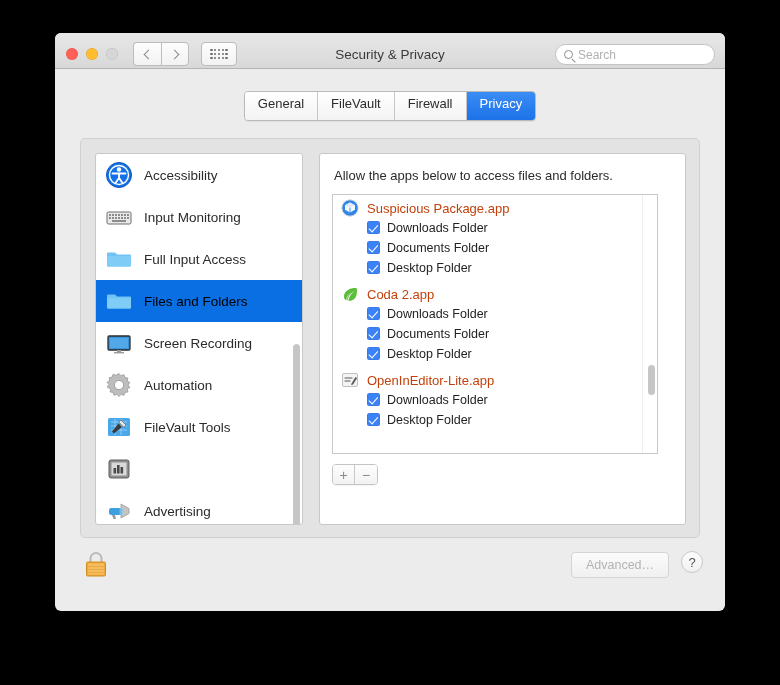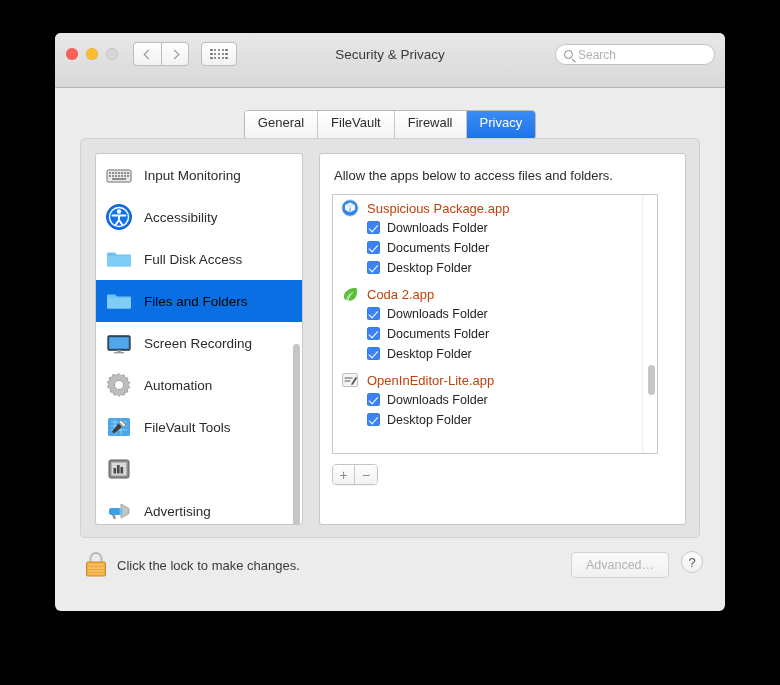--- a/index.html
+++ b/index.html
@@ -16,21 +16,21 @@
     width: 670px; height: 578px;
     background: #ececec;
     border-radius: 6px;
     box-shadow: 0 0 0 0.5px rgba(0,0,0,0.35), 0 10px 30px rgba(0,0,0,0.5);
     overflow: hidden;
   }
 
   
   .titlebar {
     position: relative;
-    height: 55px;
+    height: 36px;
     background: linear-gradient(to bottom, #e8e8e8 0%, #d8d8d8 100%);
     border-bottom: 1px solid #b4b4b4;
   }
   .traffic {
     position: absolute; left: 11px; top: 15px;
     display: flex; gap: 8px;
   }
   .light { width: 12px; height: 12px; border-radius: 50%; }
   .light.red    { background: #ff5f57; box-shadow: inset 0 0 0 0.5px rgba(0,0,0,0.12); }
   .light.yellow { background: #febc2e; box-shadow: inset 0 0 0 0.5px rgba(0,0,0,0.12); }
@@ -270,20 +270,32 @@
       <div class="tab">General</div>
       <div class="tab">FileVault</div>
       <div class="tab">Firewall</div>
       <div class="tab active">Privacy</div>
     </div>
   </div>
 
   <div class="contentbox">
 
     <div class="sidebar">
+
+      <div class="srow">
+        <span class="sicon">
+          <svg width="28" height="28" viewBox="0 0 28 28">
+            <circle cx="14" cy="14" r="12.5" fill="#1372e8" stroke="#0a55b5" stroke-width="1"></circle>
+            <circle cx="14" cy="14" r="9.5" fill="none" stroke="#fff" stroke-width="1.4"></circle>
+            <circle cx="14" cy="8.5" r="2.2" fill="#fff"></circle>
+            <path d="M7.5 12.5 H20.5 M14 12.5 V17 M14 17 L10.5 22 M14 17 L17.5 22" stroke="#fff" stroke-width="1.9" fill="none" stroke-linecap="round"></path>
+          </svg>
+        </span>
+        <span class="slabel">Accessibility</span>
+      </div>
 
       <div class="srow">
         <span class="sicon">
           <svg width="28" height="28" viewBox="0 0 28 28">
             <rect x="2" y="9" width="24" height="12" rx="1.4" fill="#e9e9e9" stroke="#6d6d6d" stroke-width="1"></rect>
             <g fill="#8c8c8c">
               <rect x="4" y="11" width="2" height="2"></rect>
                 <rect x="7" y="11" width="2" height="2"></rect>
               <rect x="10" y="11" width="2" height="2"></rect>
                 <rect x="13" y="11" width="2" height="2"></rect>
@@ -300,37 +312,25 @@
               <rect x="7" y="17" width="14" height="2"></rect>
             </g>
           </svg>
         </span>
         <span class="slabel">Input Monitoring</span>
       </div>
 
       <div class="srow">
         <span class="sicon">
           <svg width="28" height="28" viewBox="0 0 28 28">
-            <circle cx="14" cy="14" r="12.5" fill="#1372e8" stroke="#0a55b5" stroke-width="1"></circle>
-            <circle cx="14" cy="14" r="9.5" fill="none" stroke="#fff" stroke-width="1.4"></circle>
-            <circle cx="14" cy="8.5" r="2.2" fill="#fff"></circle>
-            <path d="M7.5 12.5 H20.5 M14 12.5 V17 M14 17 L10.5 22 M14 17 L17.5 22" stroke="#fff" stroke-width="1.9" fill="none" stroke-linecap="round"></path>
-          </svg>
-        </span>
-        <span class="slabel">Accessibility</span>
-      </div>
-
-      <div class="srow">
-        <span class="sicon">
-          <svg width="28" height="28" viewBox="0 0 28 28">
             <path d="M2 8.5a1 1 0 011-1h7l2 2h13a1 1 0 011 1v10a1 1 0 01-1 1H3a1 1 0 01-1-1z" fill="#6fc4f5"></path>
             <path d="M2 11h24v9.5a1 1 0 01-1 1H3a1 1 0 01-1-1z" fill="#7fcdf7"></path>
           </svg>
         </span>
-        <span class="slabel">Full Disk Access</span>
+        <span class="slabel">Full Input Access</span>
       </div>
 
       <div class="srow sel">
         <span class="sicon">
           <svg width="28" height="28" viewBox="0 0 28 28">
             <path d="M2 8.5a1 1 0 011-1h7l2 2h13a1 1 0 011 1v10a1 1 0 01-1 1H3a1 1 0 01-1-1z" fill="#6fc4f5"></path>
             <path d="M2 11h24v9.5a1 1 0 01-1 1H3a1 1 0 01-1-1z" fill="#7fcdf7"></path>
           </svg>
         </span>
         <span class="slabel">Files and Folders</span>
@@ -490,18 +490,17 @@
     <span class="lock">
       <svg width="26" height="30" viewBox="0 0 26 30">
         <path d="M7.5 13V9.5a5.5 5.5 0 0111 0V13" fill="none" stroke="#b9b9b9" stroke-width="2"></path>
         <rect x="3.5" y="13" width="19" height="14" rx="1.2" fill="#f0a93c" stroke="#d08e22" stroke-width="1"></rect>
         <rect x="5" y="14.5" width="16" height="11" fill="#f7bd5c"></rect>
         <g stroke="#e3a741" stroke-width="0.8">
           <path d="M5 17.5h16M5 20.5h16M5 23.5h16"></path>
         </g>
       </svg>
     </span>
-    <span class="locktext">Click the lock to make changes.</span>
     <div class="advbtn">Advanced…</div>
     <div class="helpbtn">?</div>
   </div>
 
 </div>
 
 </body></html>

